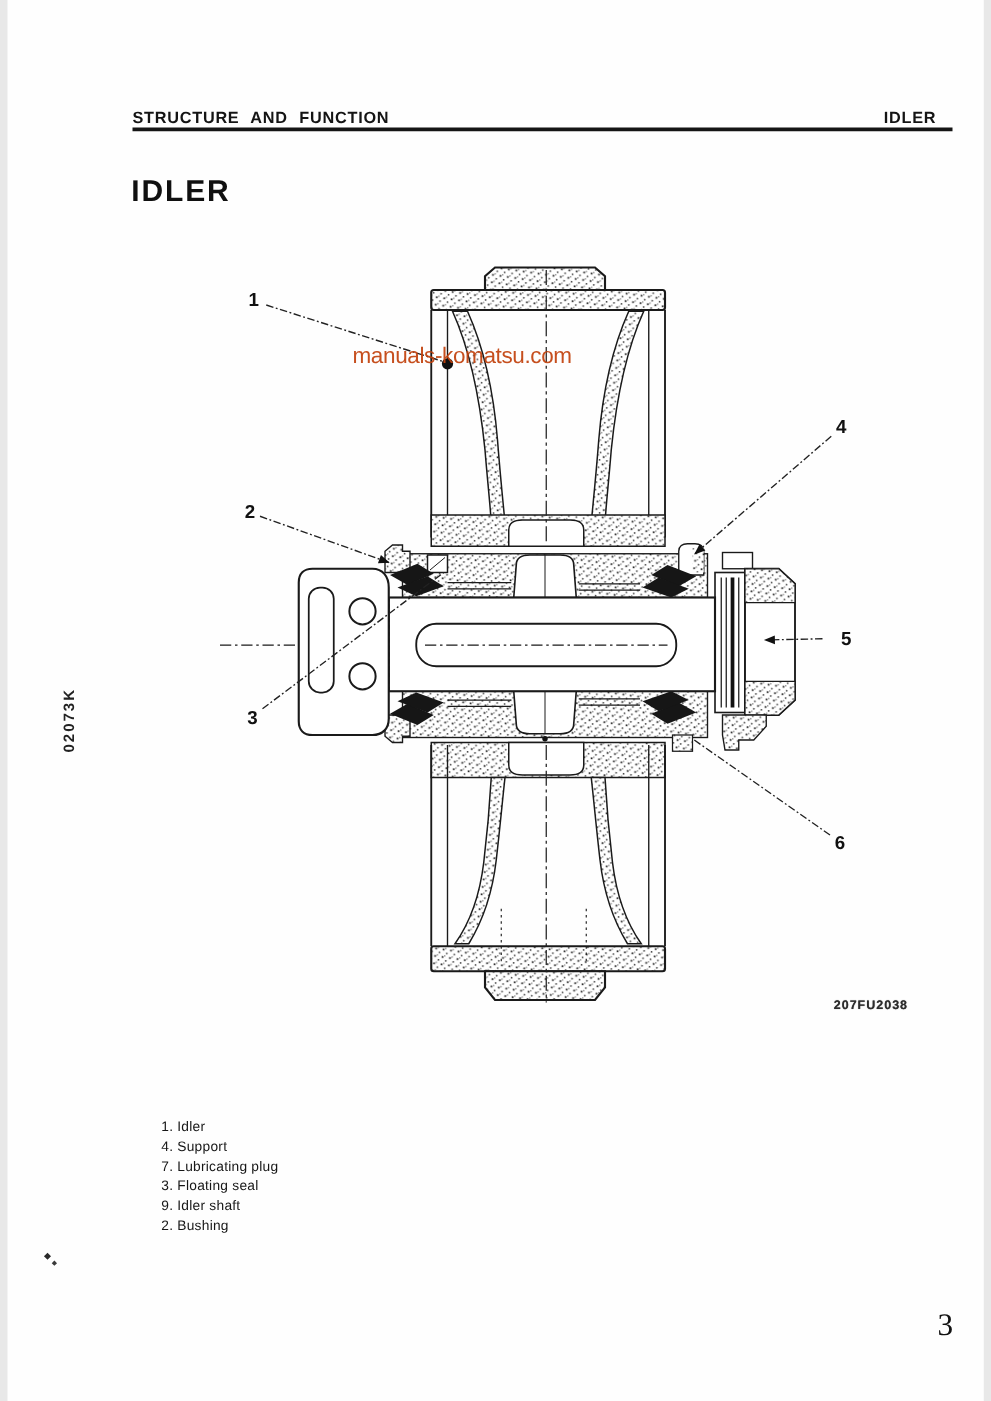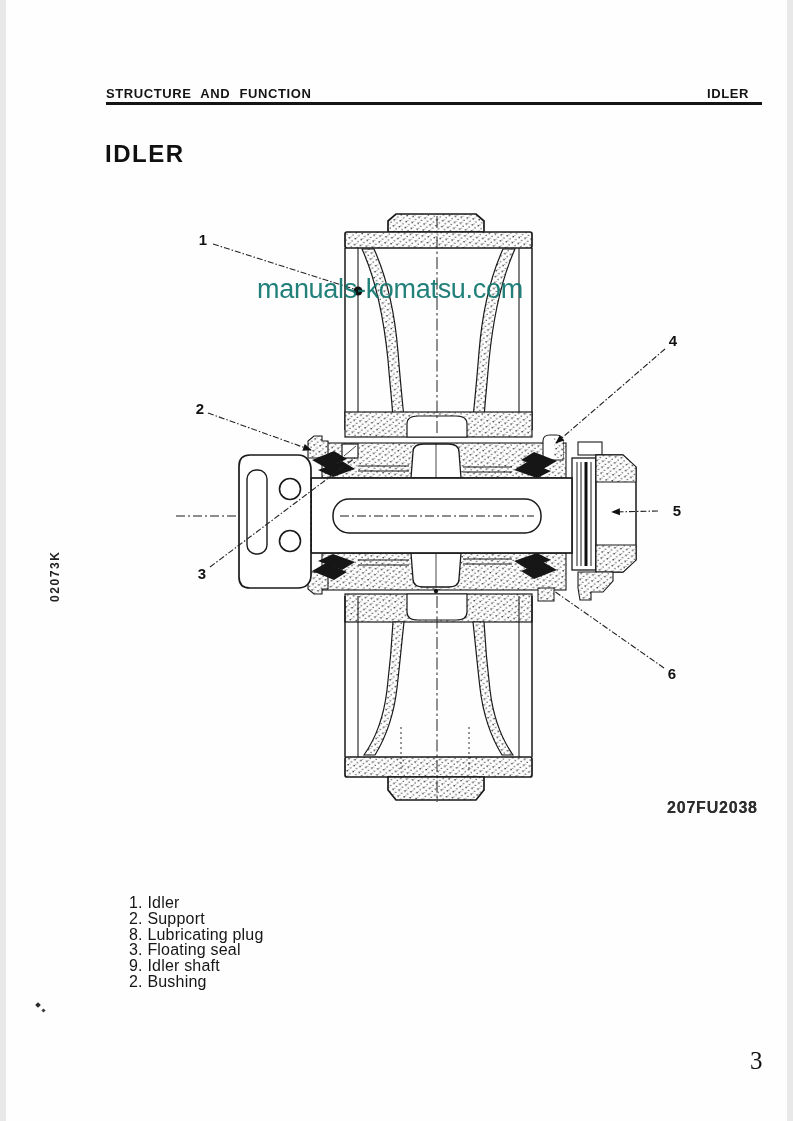--- a/index.html
+++ b/index.html
@@ -13,29 +13,29 @@
     letter-spacing:.6px;word-spacing:5px;color:#141414;}
   .hdr-right{position:absolute;right:38px;top:86px;font-size:13px;font-weight:bold;
     letter-spacing:.6px;color:#141414;}
   .hdr-rule{position:absolute;left:100px;top:102px;width:656px;height:3px;background:#151515;}
   .doc-title{position:absolute;left:99px;top:140px;font-size:24px;font-weight:bold;
     letter-spacing:1.5px;color:#101010;}
   
   .side-code{position:absolute;left:42px;top:602px;transform:rotate(-90deg);
     transform-origin:0 0;font-size:12px;font-weight:600;letter-spacing:1.6px;color:#222;white-space:nowrap;}
   
-  .watermark{position:absolute;left:251px;top:274px;font-size:27px;letter-spacing:-0.3px;
-    color:#0f766e;opacity:.92;z-index:5;white-space:nowrap;}
+  .watermark{position:absolute;left:276px;top:274px;font-size:18px;letter-spacing:-0.3px;
+    color:#c2410c;opacity:.92;z-index:5;white-space:nowrap;}
   
   .diagram{position:absolute;left:0;top:0;z-index:2;}
   
-  .fig-code{position:absolute;left:661px;top:799px;font-size:16px;font-weight:bold;
+  .fig-code{position:absolute;left:661px;top:799px;font-size:10px;font-weight:bold;
     letter-spacing:.8px;color:#2d2d2d;text-shadow:0 0 .6px #444;z-index:6;}
   
-  .legend{position:absolute;left:123px;top:895px;font-size:16px;line-height:15.8px;
+  .legend{position:absolute;left:123px;top:895px;font-size:11px;line-height:15.8px;
     letter-spacing:.2px;color:#161616;z-index:6;}
   
   .page-num{position:absolute;left:744px;top:1047px;font-family:"Liberation Serif",serif;
     font-size:25px;color:#111;z-index:6;}
   
   .smudge a,.smudge{position:absolute;z-index:6;}
   .smudge{left:30px;top:1003px;width:14px;height:12px;}
   .smudge i{position:absolute;width:4px;height:4px;background:#2a2a2a;transform:rotate(45deg);display:block;}
   .smudge i.b{left:6px;top:6px;width:3px;height:3px;background:#3a3a3a;}
 </style>
@@ -189,22 +189,22 @@
       <text x="667" y="346">4</text>
       <text x="671" y="516">5</text>
       <text x="666" y="679">6</text>
     </g>
   </svg>
 
   <div class="fig-code">207FU2038</div>
 
   <div class="legend">
     <div>1. Idler</div>
-    <div>2. Support</div>
-    <div>8. Lubricating plug</div>
+    <div>4. Support</div>
+    <div>7. Lubricating plug</div>
     <div>3. Floating seal</div>
     <div>9. Idler shaft</div>
     <div>2. Bushing</div>
   </div>
 
   <div class="page-num">3</div>
 
   <div class="smudge">
       <i></i>
       <i class="b"></i>

